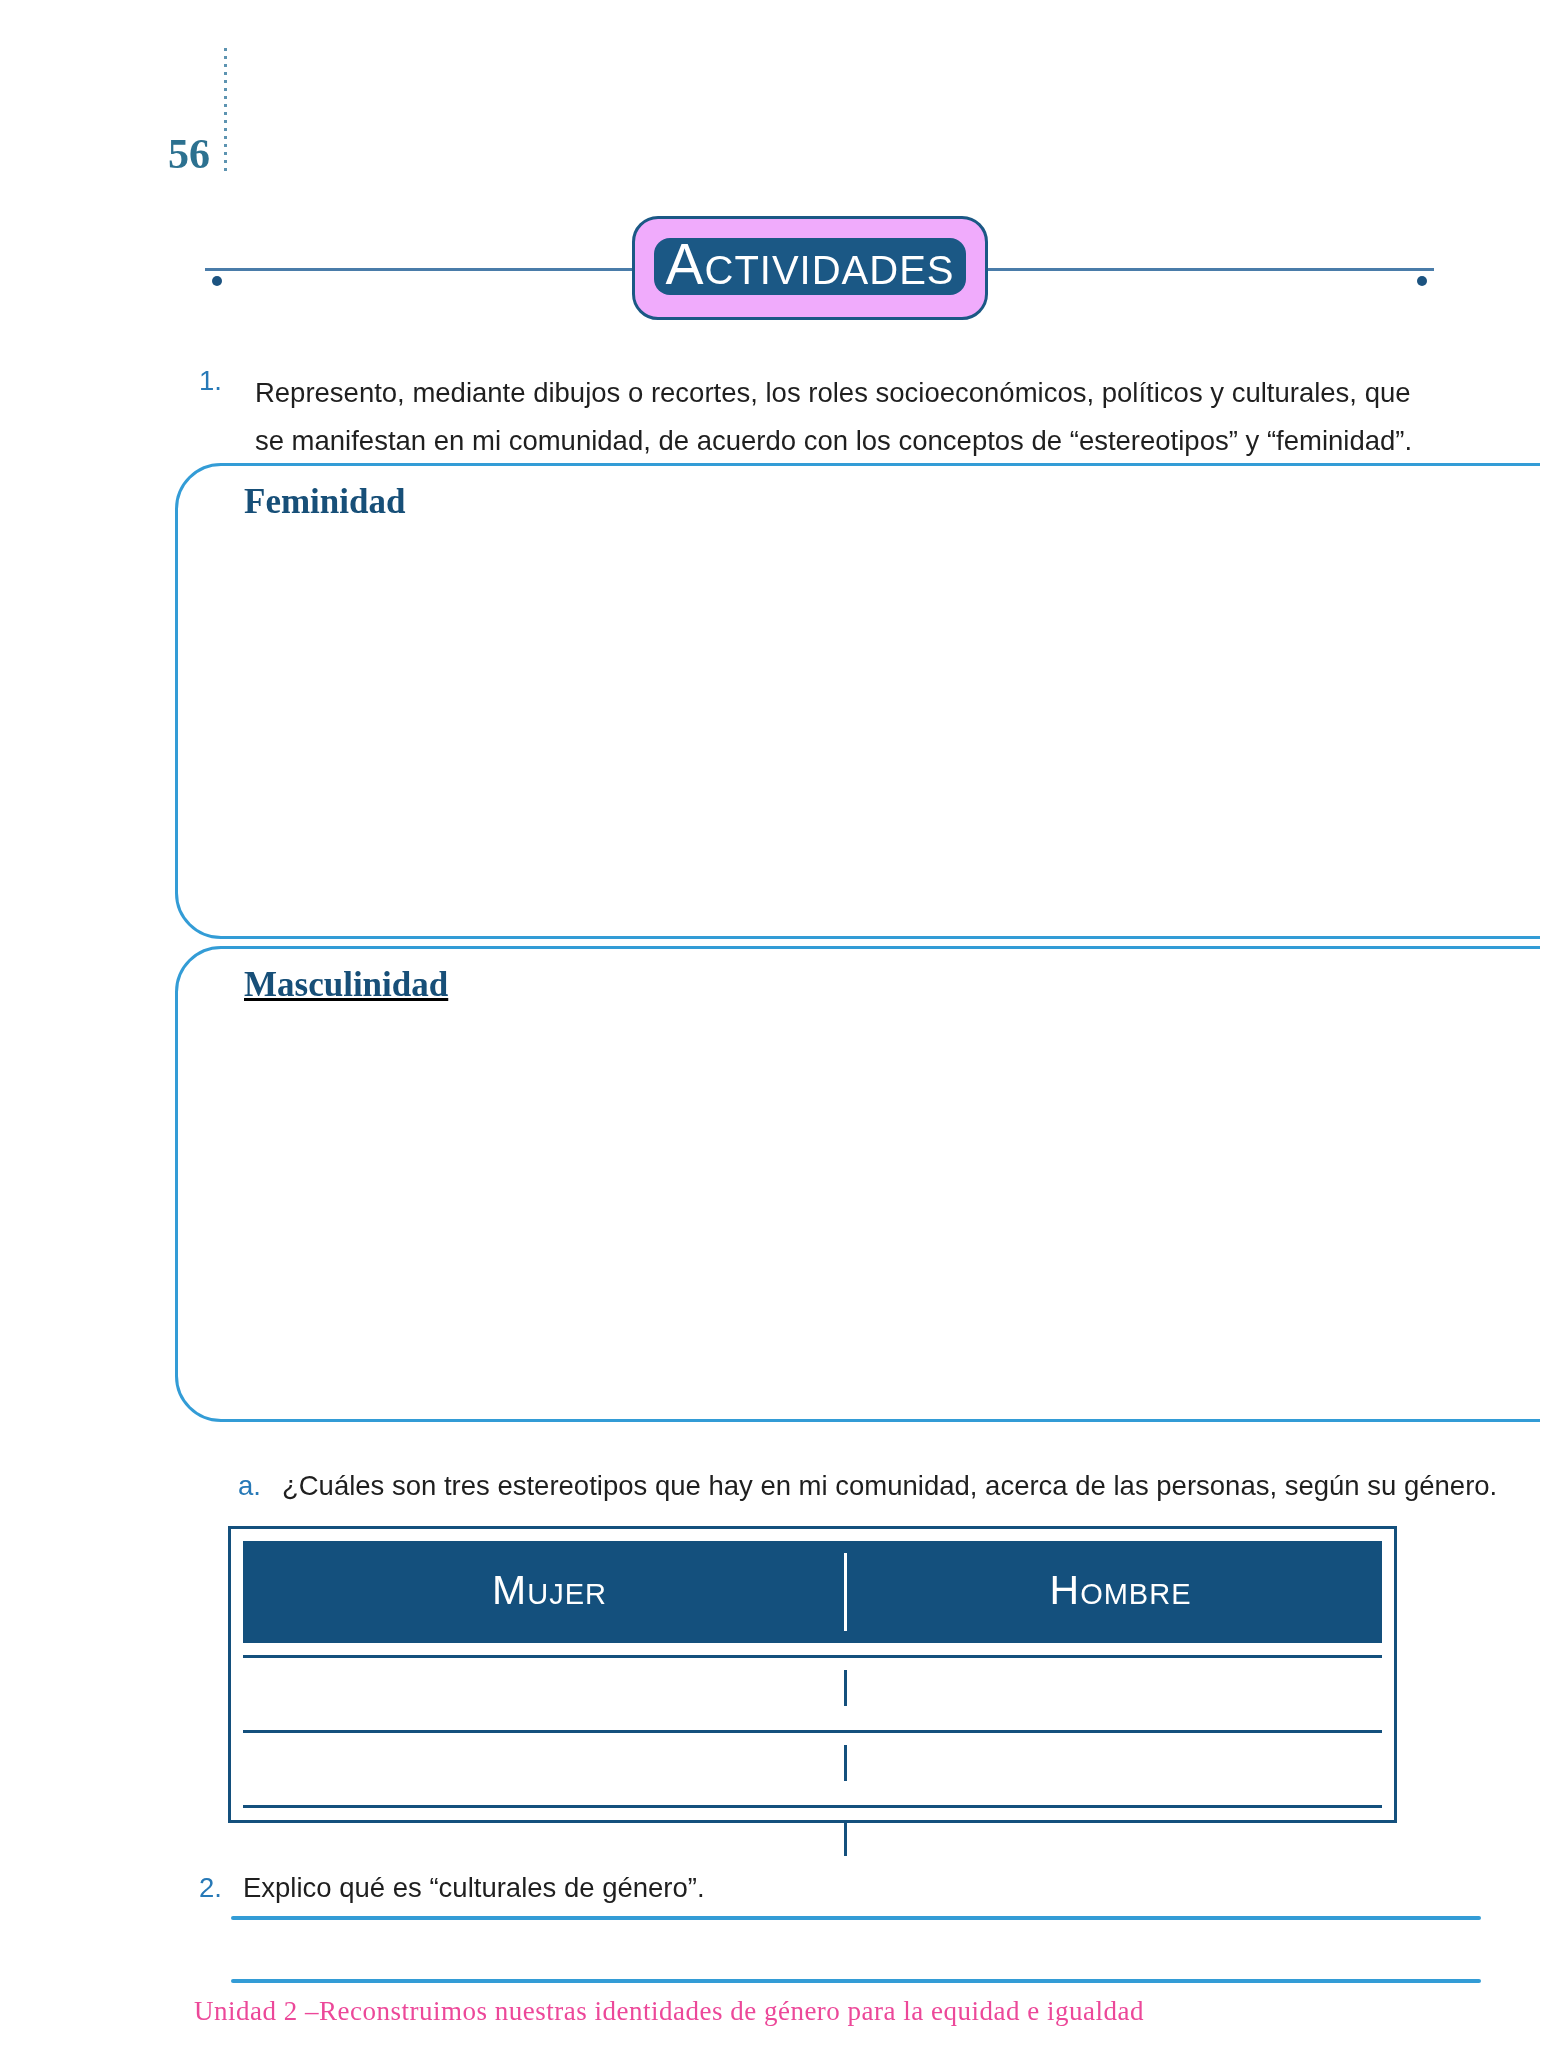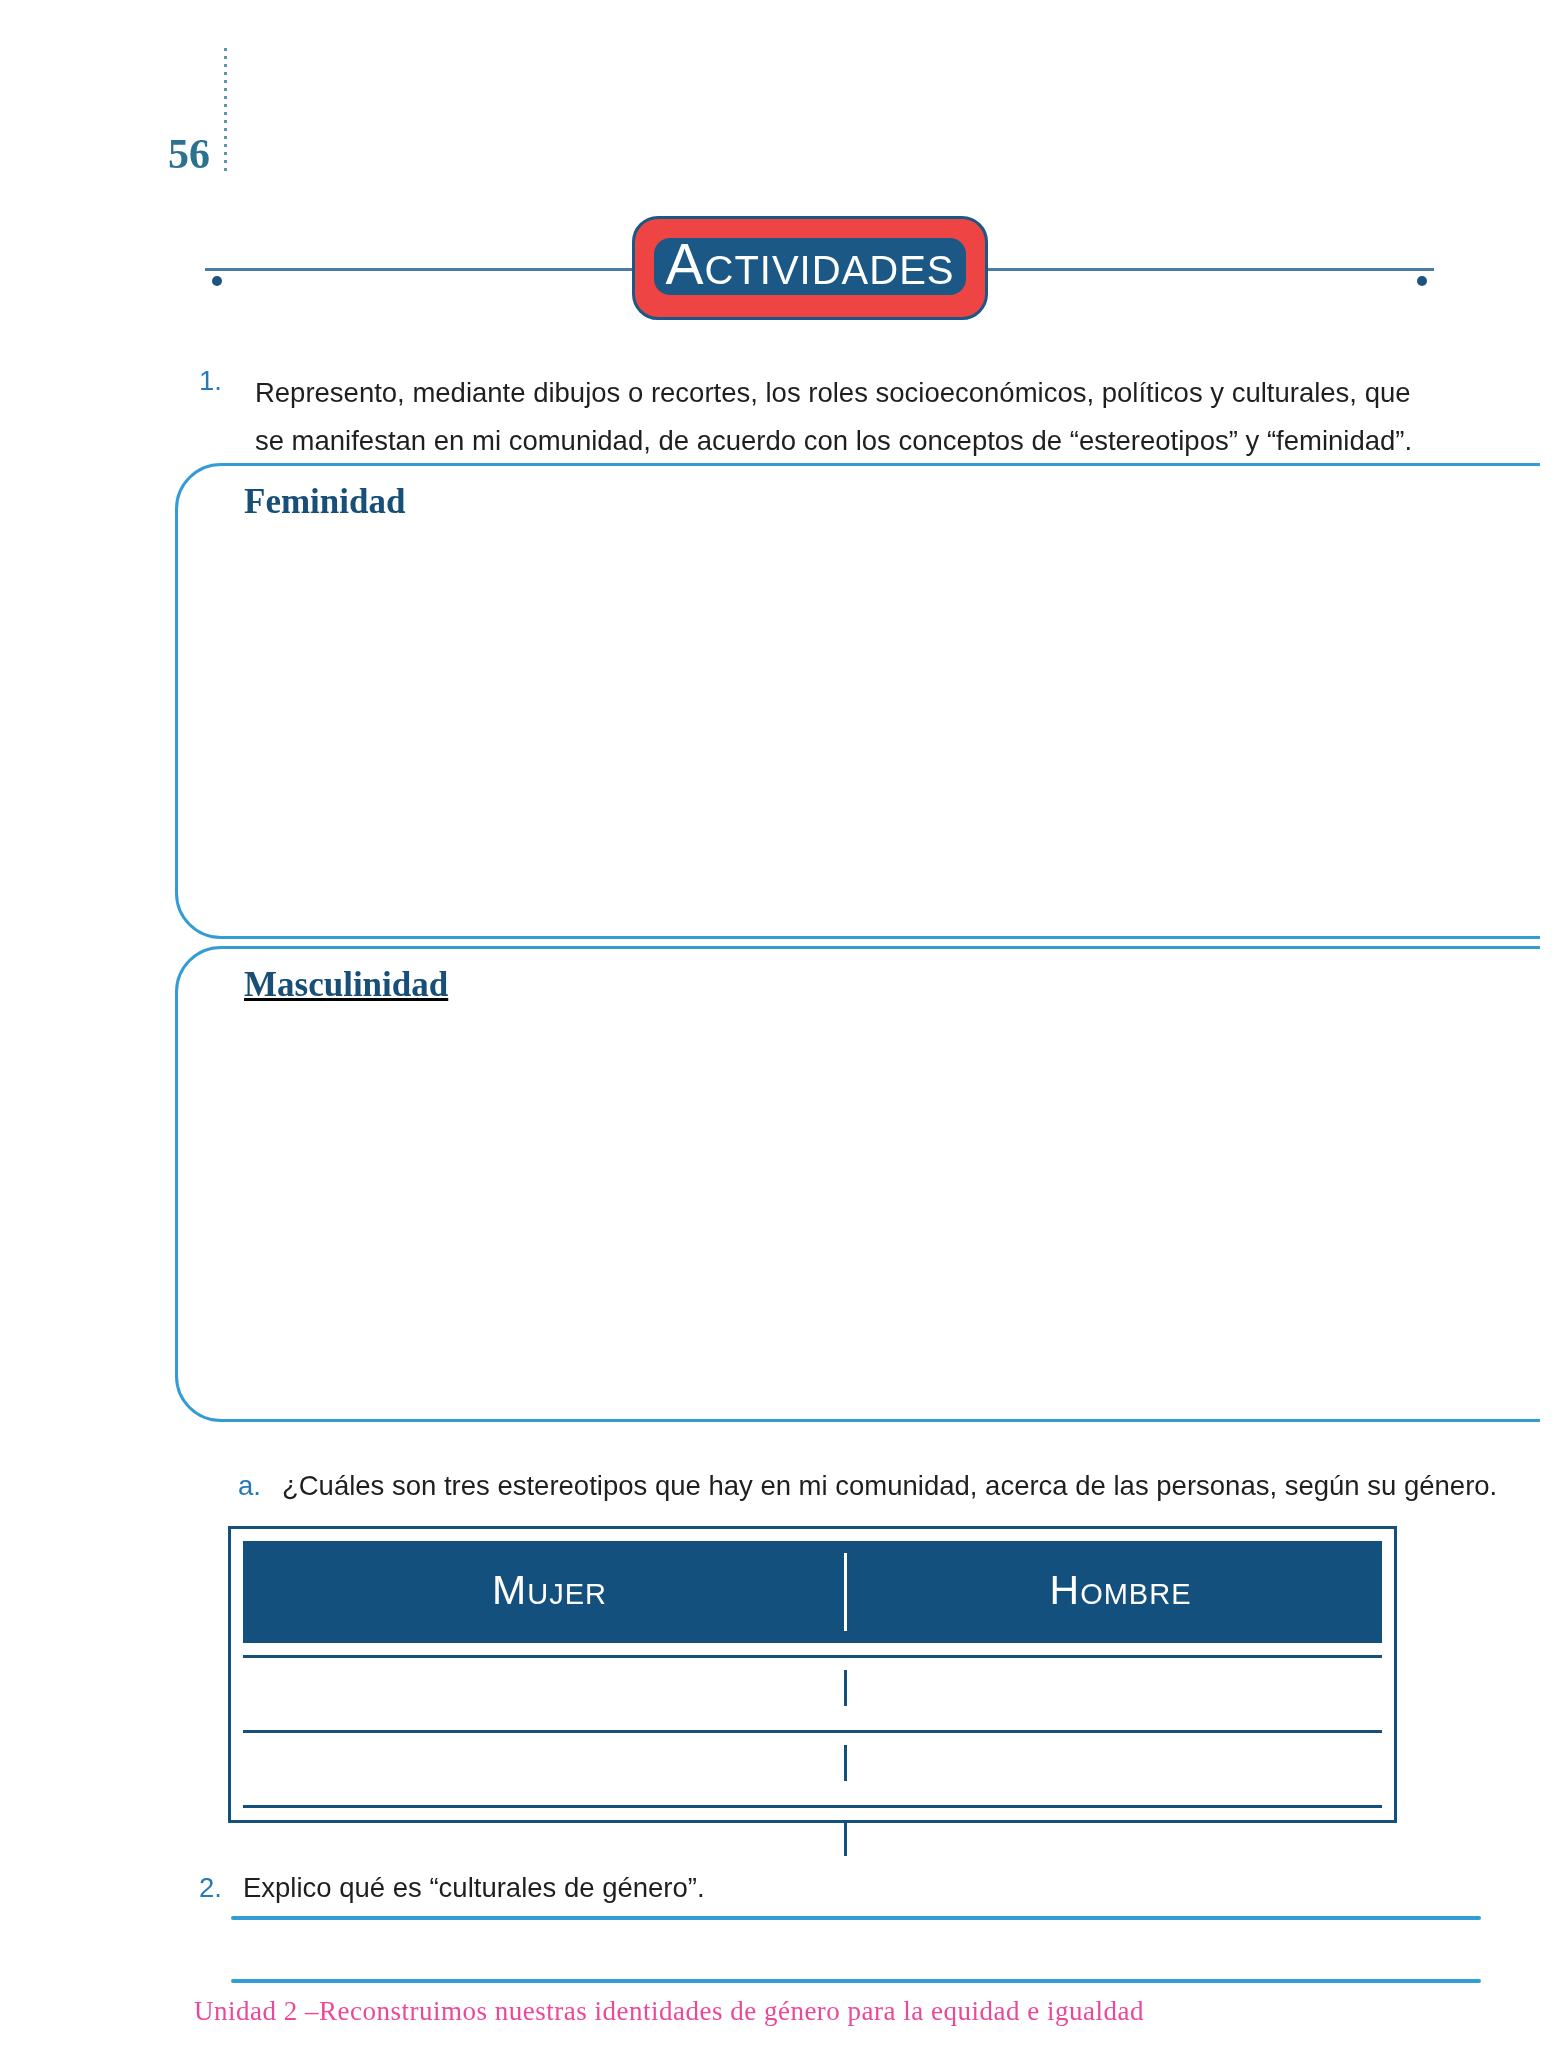--- a/index.html
+++ b/index.html
@@ -27,21 +27,21 @@
   .header-rule {
     position:absolute; left:157px; top:220px; width:1229px; height:3px;
     background:#4a7ca9; z-index:1;
   }
   .rule-dot { position:absolute; width:10px; height:10px; border-radius:50%; background:#1c5380; top:-4px; }
   .rule-dot.left { left:-5px; }
   .rule-dot.right { right:-5px; }
 
   .badge-outer {
     position:absolute; left:584px; top:168px; width:356px; height:104px;
-    background:#ef4444; border:3px solid #1b5885; border-radius:26px;
+    background:#f0abfc; border:3px solid #1b5885; border-radius:26px;
     z-index:2;
   }
   .badge-inner {
     position:absolute; left:7px; right:7px; top:7px; bottom:10px;
     background:#1b5885; border-radius:16px;
     display:flex; align-items:center; justify-content:center;
   }
   .badge-text {
     display:block; color:#ffffff; font-size:40px; letter-spacing:1px;
     line-height:84px; text-align:center;

